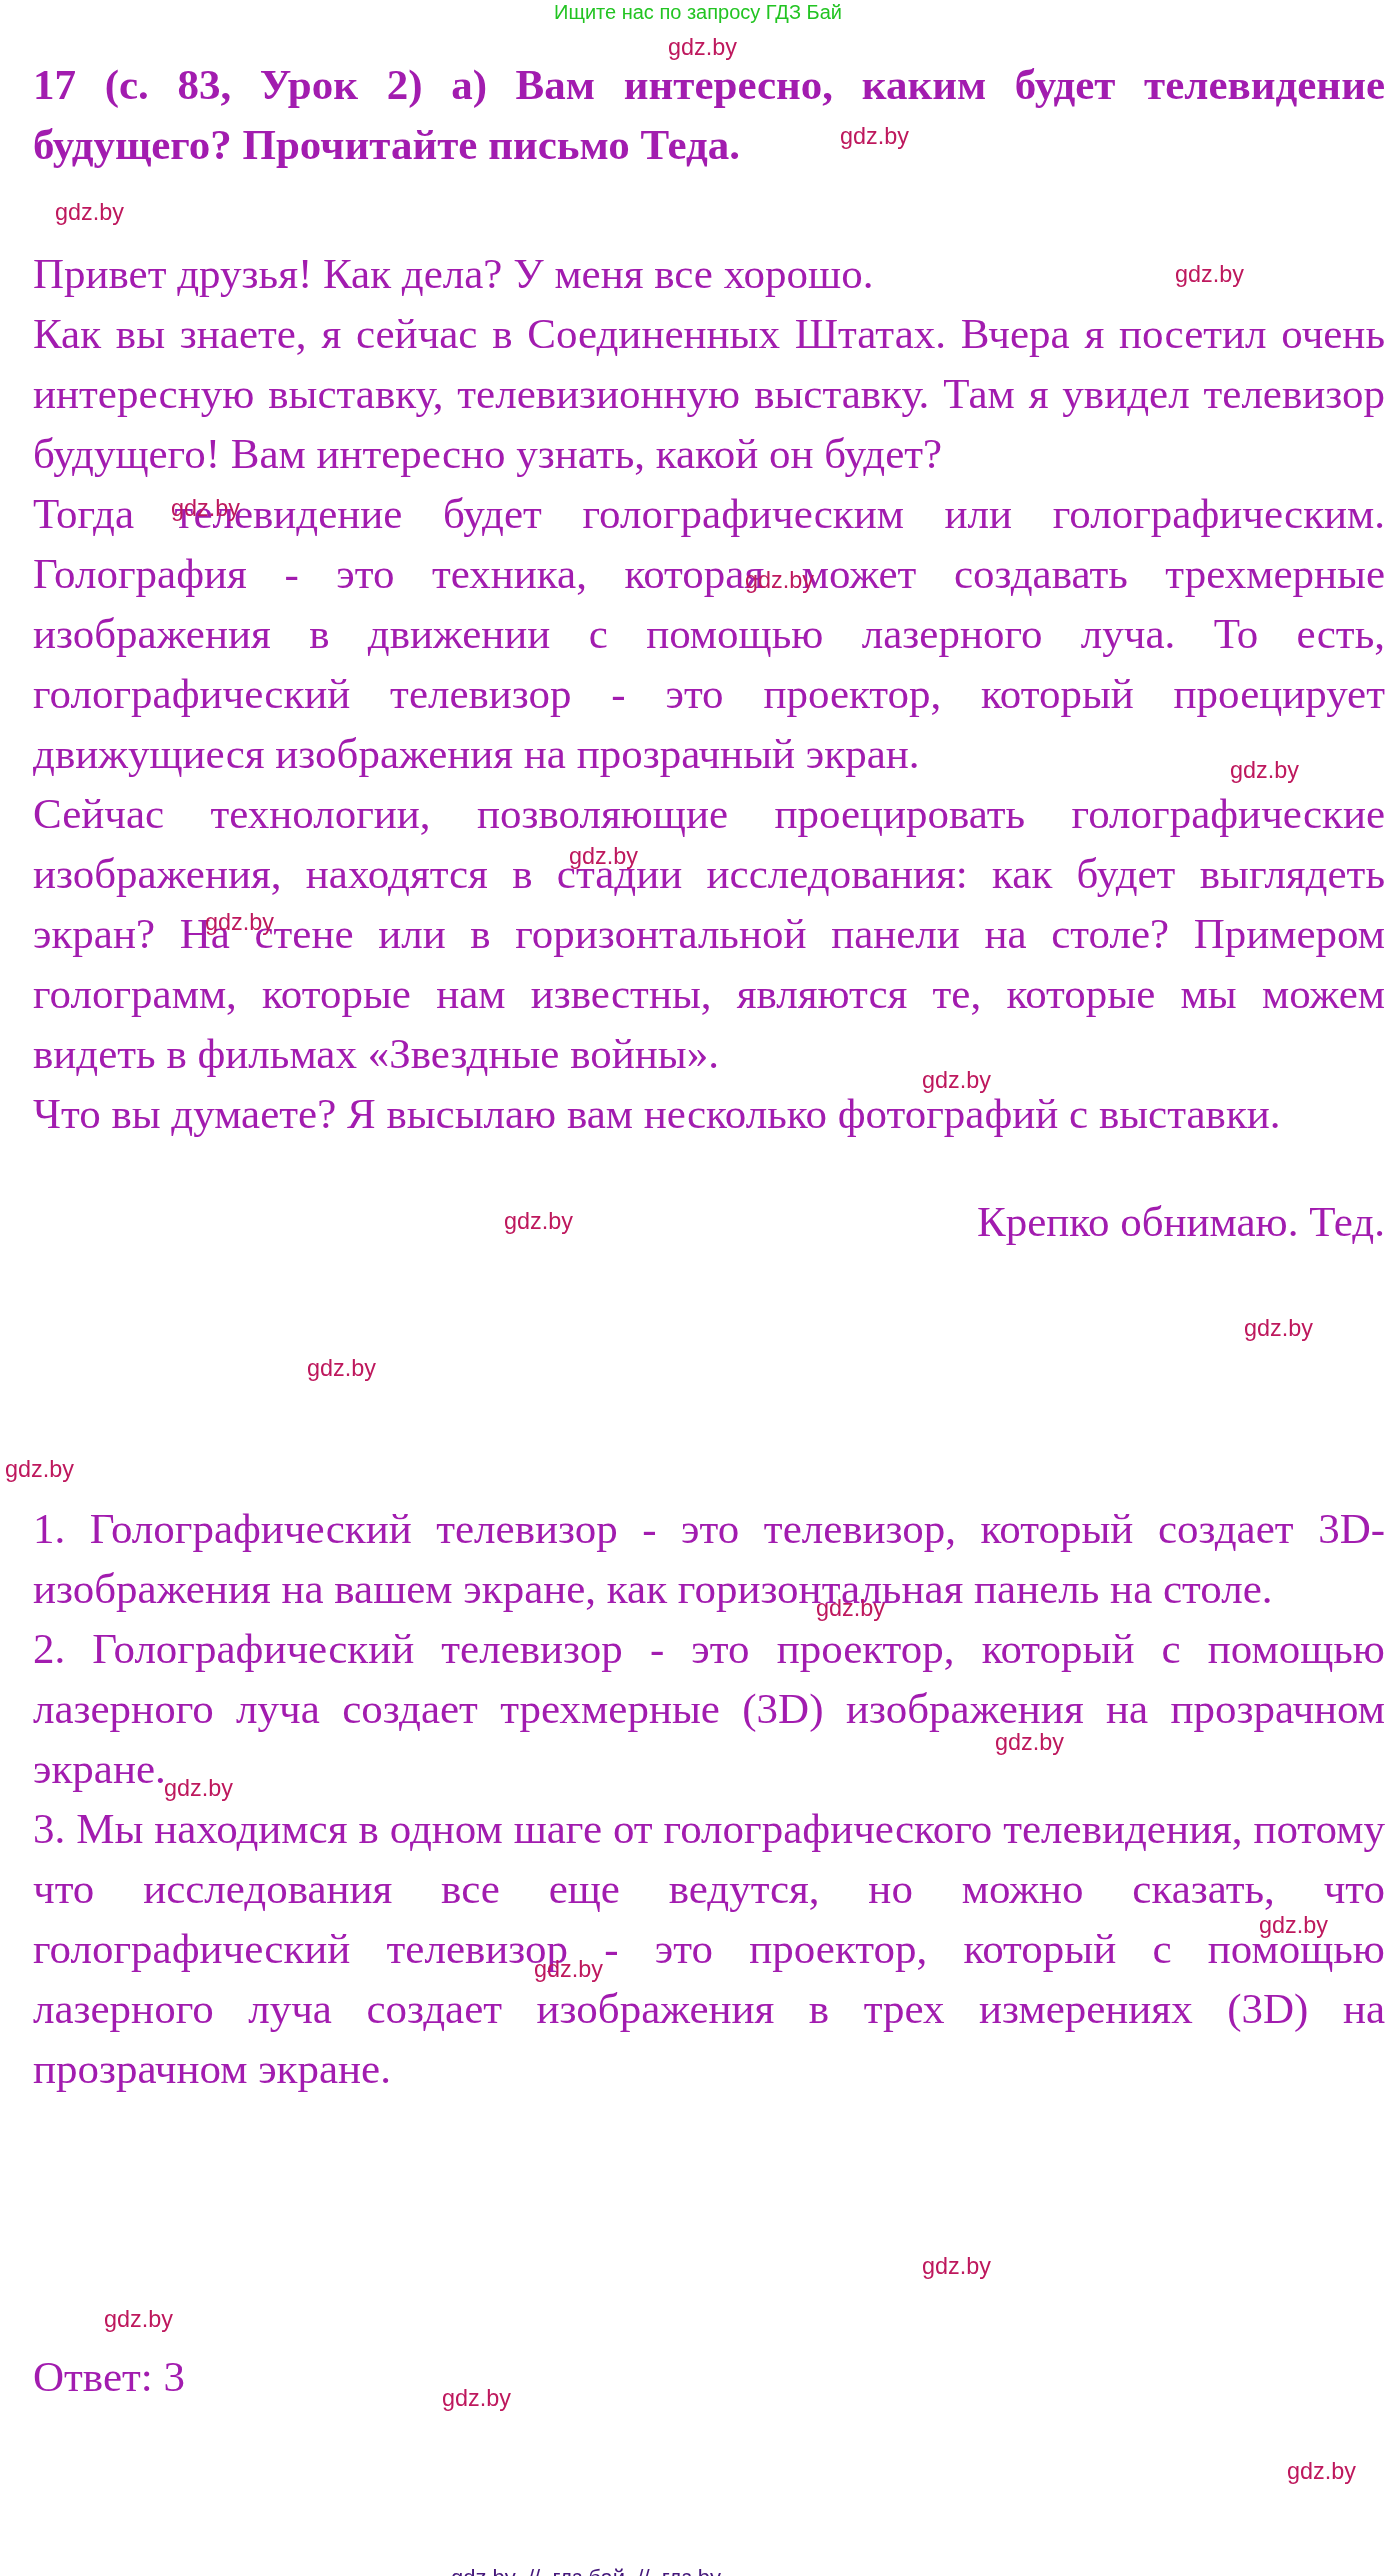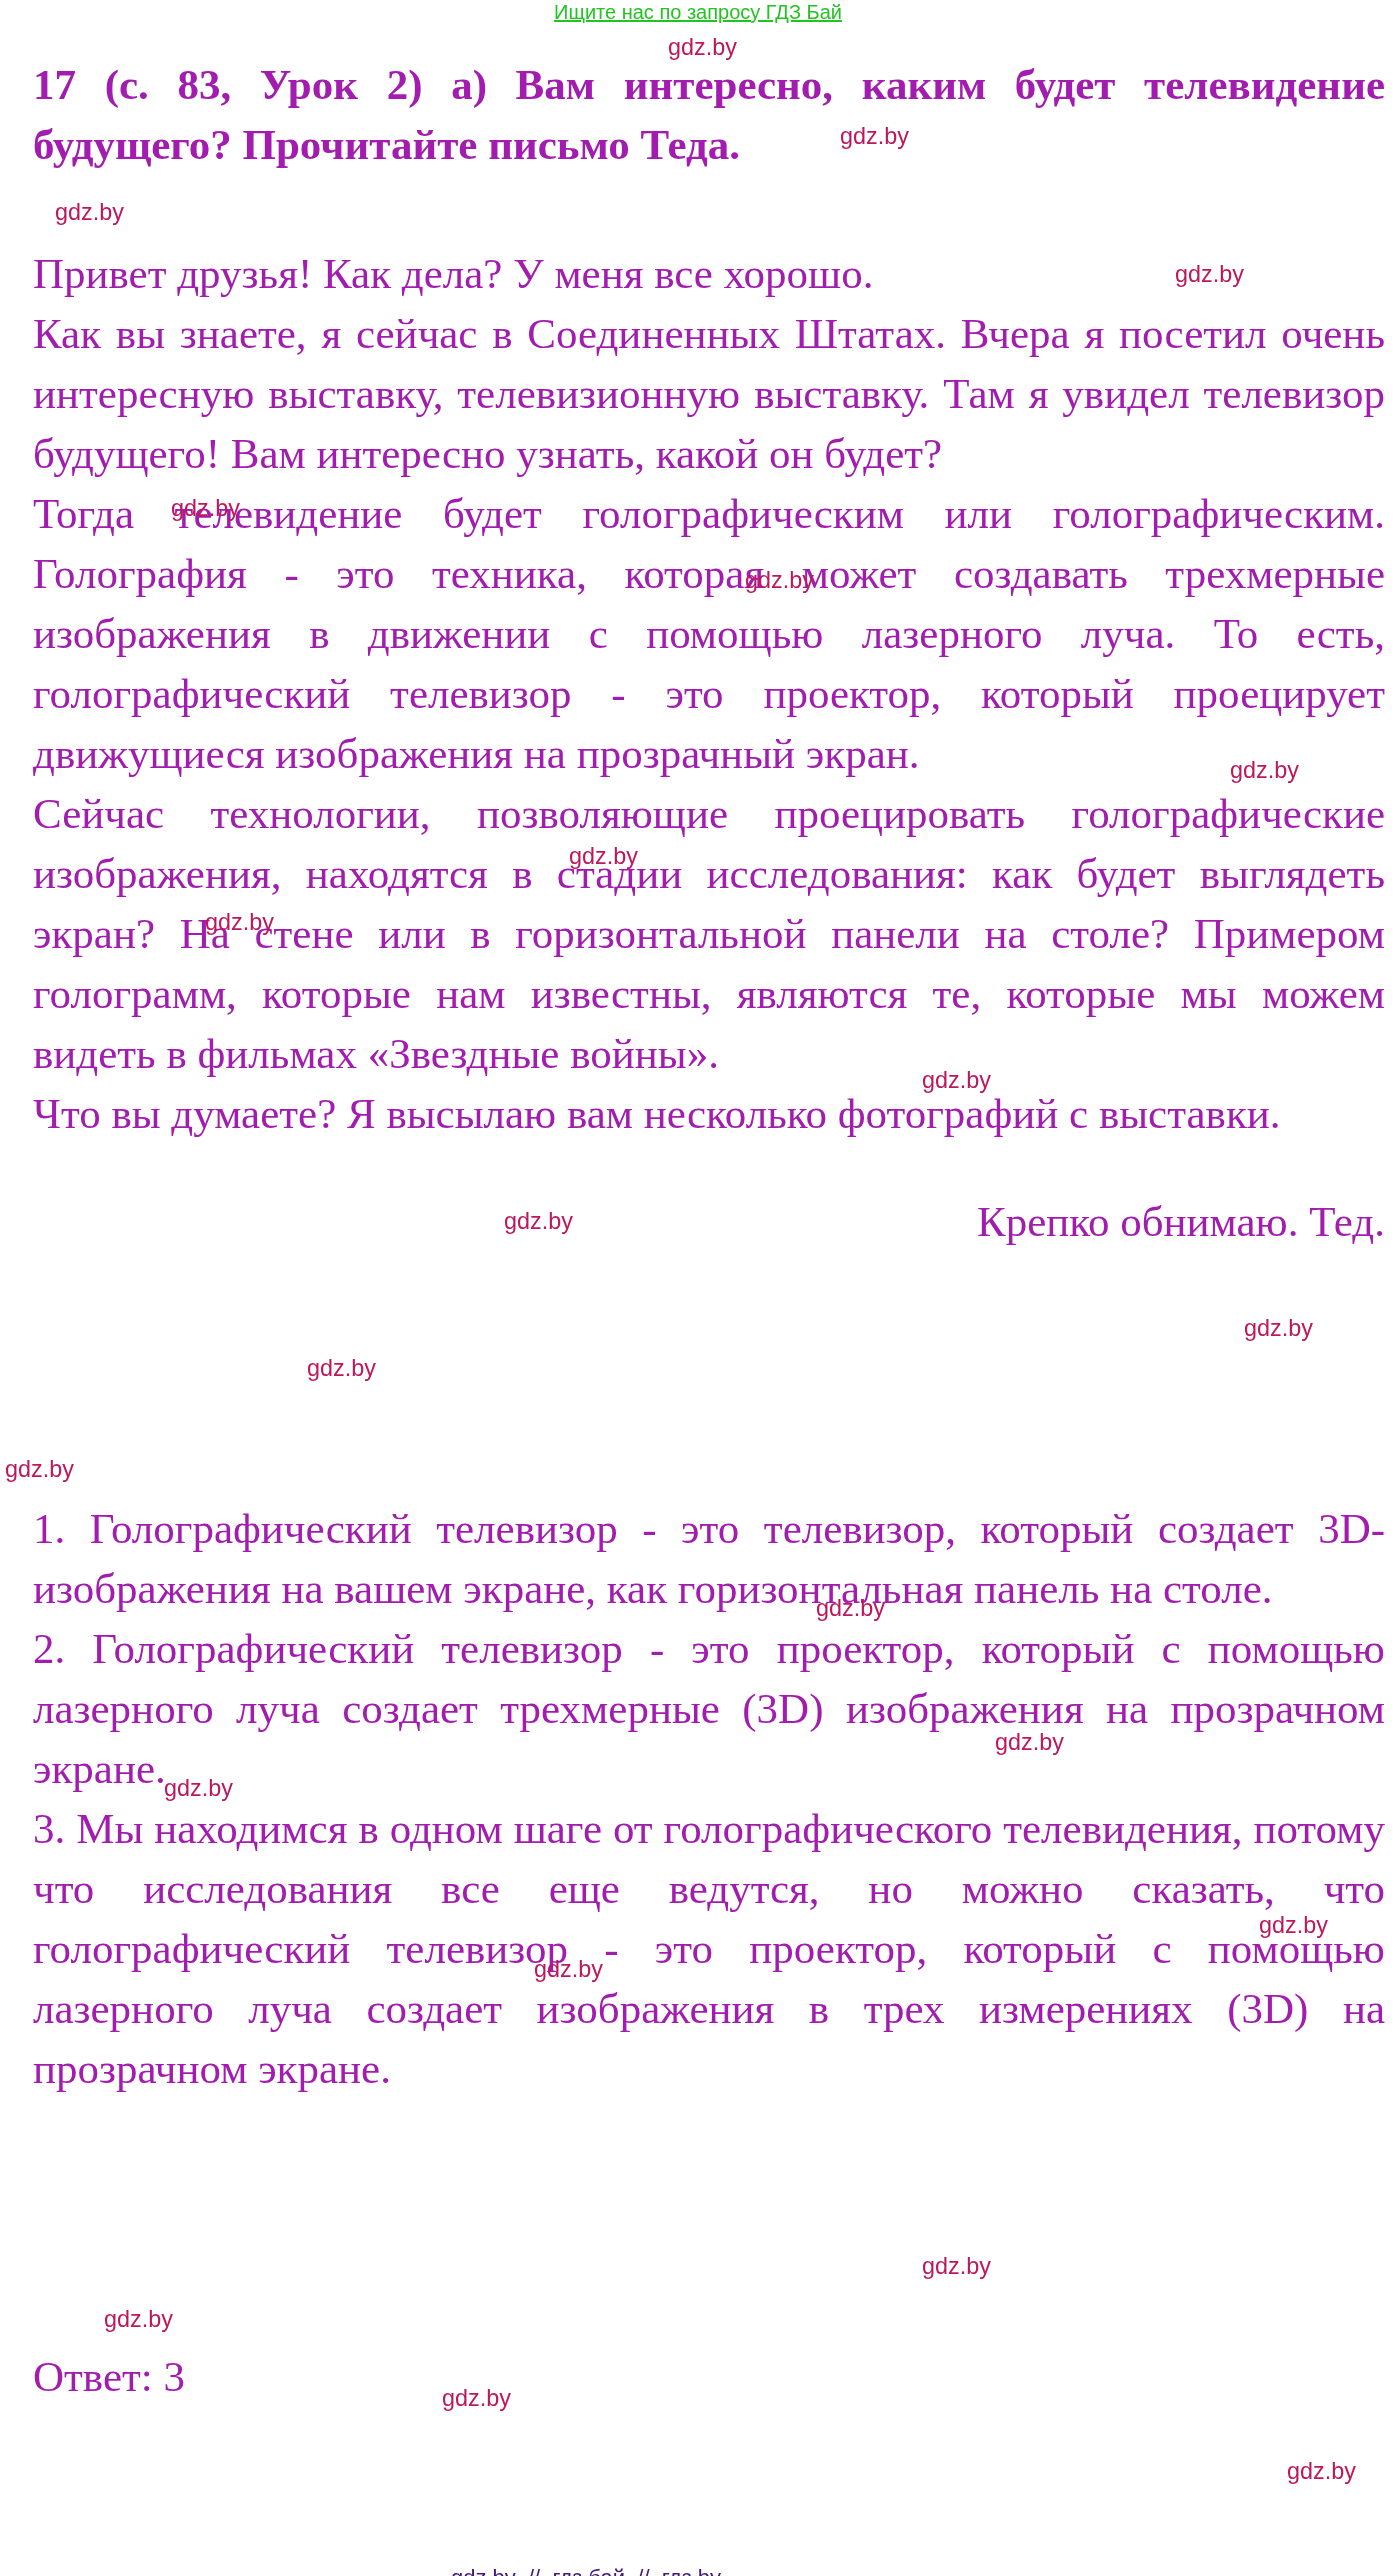--- a/index.html
+++ b/index.html
@@ -1,21 +1,21 @@
 <!DOCTYPE html>
 <html style="font-size:13.4px"><head>
 <meta charset="utf-8">
 <style>
   html, body { margin: 0; padding: 0; background: #ffffff; }
   body { width: 1396px; height: 2576px; position: relative; overflow: hidden; }
   .page { position: absolute; left: 0; top: 0; width: 1396px; height: 2576px; }
   .top-banner {
     position: absolute; left: 0; top: 0; width: 1396px; text-align: center;
     font-family: "Liberation Sans", "DejaVu Sans", sans-serif; font-size: 20px;
-    line-height: 25px; color: #22c422; text-decoration: underline;
+    line-height: 25px; color: #22c422;
   }
   .footer {
     position: absolute; left: 0; top: 2544px; width: 1172px; text-align: center;
     font-family: "Liberation Sans", "DejaVu Sans", sans-serif; font-size: 22px;
     line-height: 28px; color: #44177a; white-space: pre; margin-top: 20px;
   }
   .content {
     position: absolute; left: 33px; width: 1352px;
     font-family: "Liberation Serif", "DejaVu Serif", serif;
     font-size: 43px; line-height: 60px; color: #a21caf;

